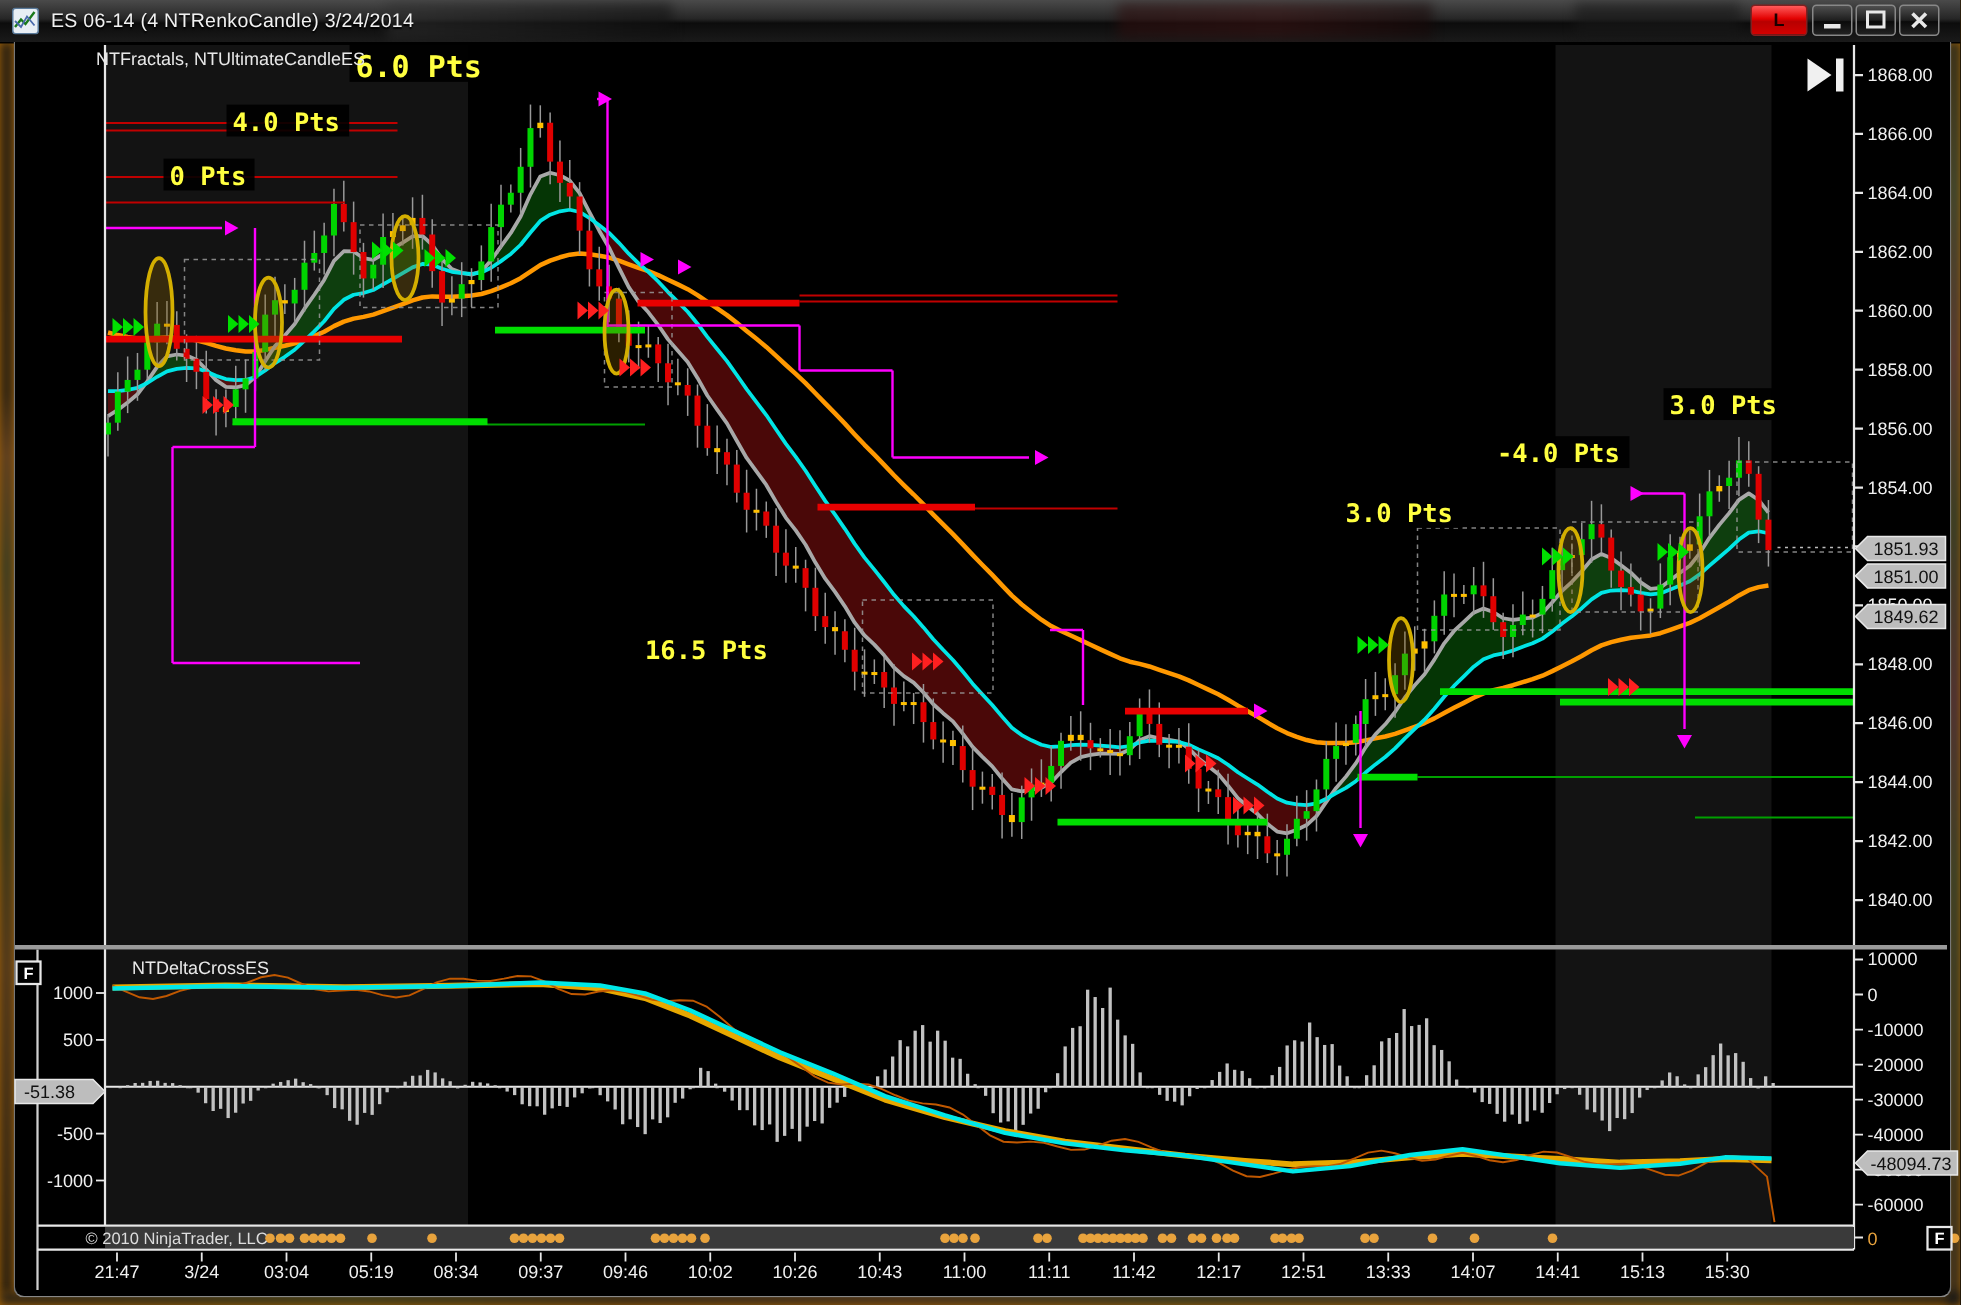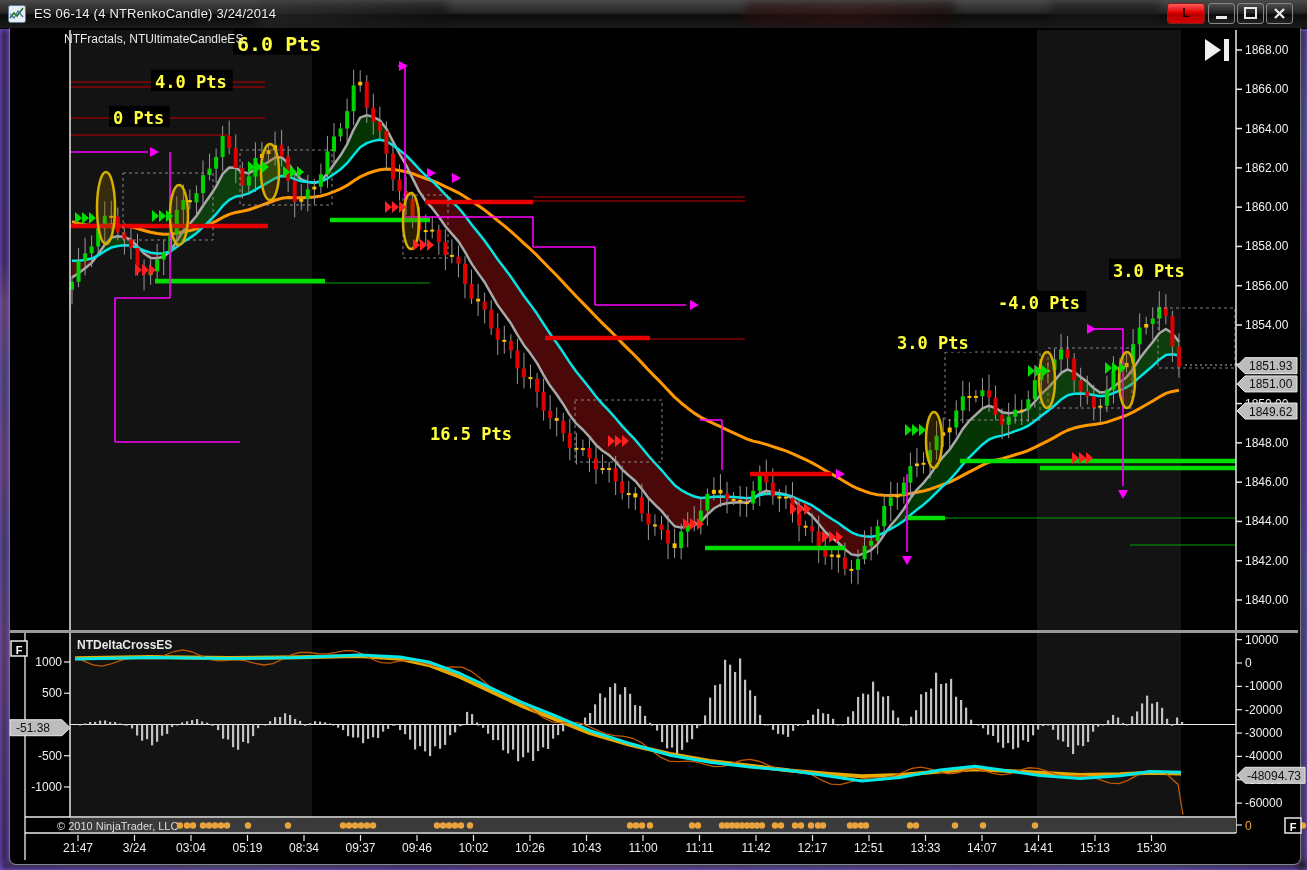--- a/index.html
+++ b/index.html
@@ -1,17 +1,17 @@
 <!DOCTYPE html>
 <html><head>
 <meta charset="utf-8">
 <style>
   html,body{margin:0;padding:0;background:#000;width:1307px;height:870px;overflow:hidden;
     font-family:"Liberation Sans",sans-serif;-webkit-font-smoothing:antialiased;}
-  #desktop{position:relative;width:1307px;height:870px;background:#8b5cf6;}
+  #desktop{position:relative;width:1307px;height:870px;background:#a16207;}
   
   .edge{position:absolute;filter:blur(3px);opacity:.8;}
   #edge-left{left:0;top:28px;width:9px;height:834px;
     background:linear-gradient(180deg,#131313 0%,#141414 28%,#4a3426 33%,#243226 42%,#402e22 52%,#1c2a1c 62%,#3a2c20 74%,#101010 100%);}
   #edge-right{right:0;top:28px;width:9px;height:842px;
     background:linear-gradient(180deg,#16201e 0%,#1f3a38 12%,#3a2a3e 25%,#16302e 38%,#302040 52%,#1a3430 66%,#202020 100%);}
   #edge-bottom{left:0;bottom:0;width:1307px;height:9px;
     background:linear-gradient(90deg,#181818 0%,#22301f 18%,#1a1a1a 32%,#2e2420 46%,#1c2c24 60%,#262626 74%,#1e3228 88%,#141414 100%);}
   
   #window{position:absolute;left:0;top:0;width:1307px;height:870px;}
@@ -31,21 +31,21 @@
   #btn-min{left:1208px;width:27px;}
   #btn-max{left:1237px;width:27px;}
   #btn-close{left:1266px;width:27px;}
   .tb-btn svg{position:absolute;left:0;top:0;}
   #client{position:absolute;left:9px;top:28px;width:1290px;height:836px;background:#000;
     border-left:1px solid #777;border-right:1px solid #777;border-bottom:1px solid #888;
     border-bottom-left-radius:7px;border-bottom-right-radius:7px;}
   #chart-svg{position:absolute;left:0;top:0;}
   .ovl{position:absolute;color:#e8e8e8;font-size:12px;z-index:5;pointer-events:none;}
   #instrument-label{left:64px;top:32px;}
-  #indicator-label{left:77px;top:638px;font-weight:bold;}
+  #indicator-label{left:88px;top:638px;}
   #copyright-label{left:57px;top:820px;font-size:11px;color:#ddd;z-index:6;}
   text{font-family:"Liberation Sans",sans-serif;}
   .mono{font-family:"DejaVu Sans Mono",monospace;font-weight:bold;}
 </style>
 </head>
 <body>
 
 <div id="desktop">
   <div class="edge" id="edge-left"></div>
   <div class="edge" id="edge-right"></div>

